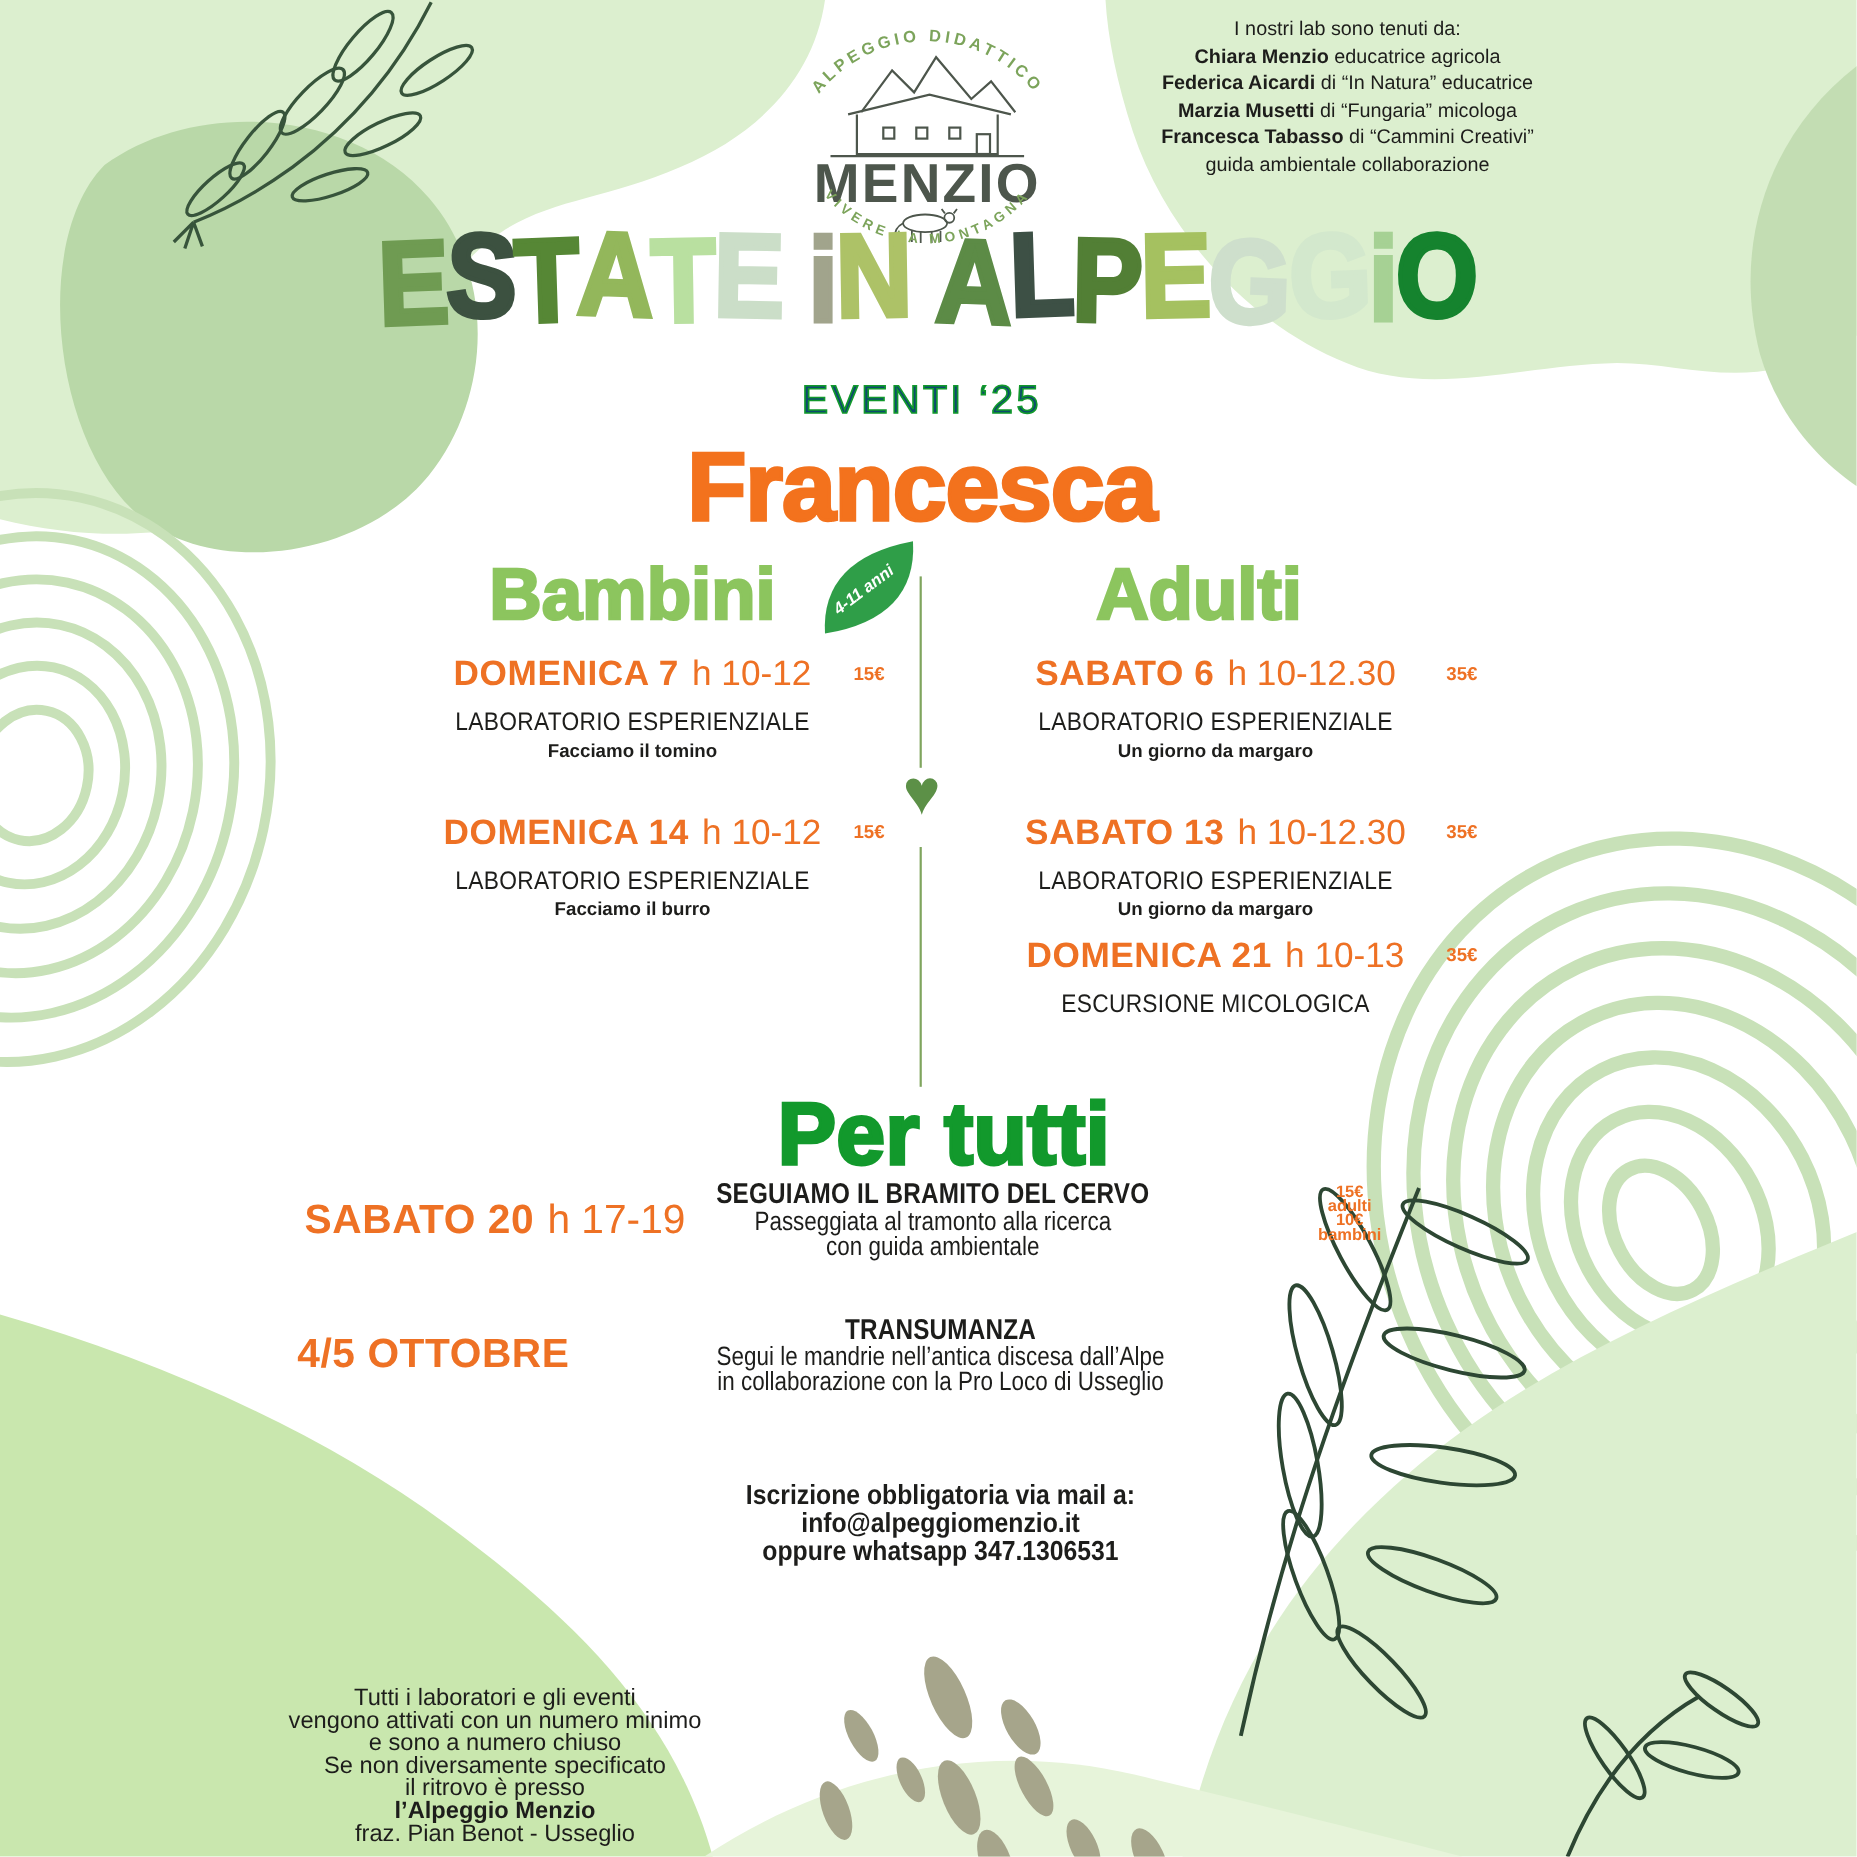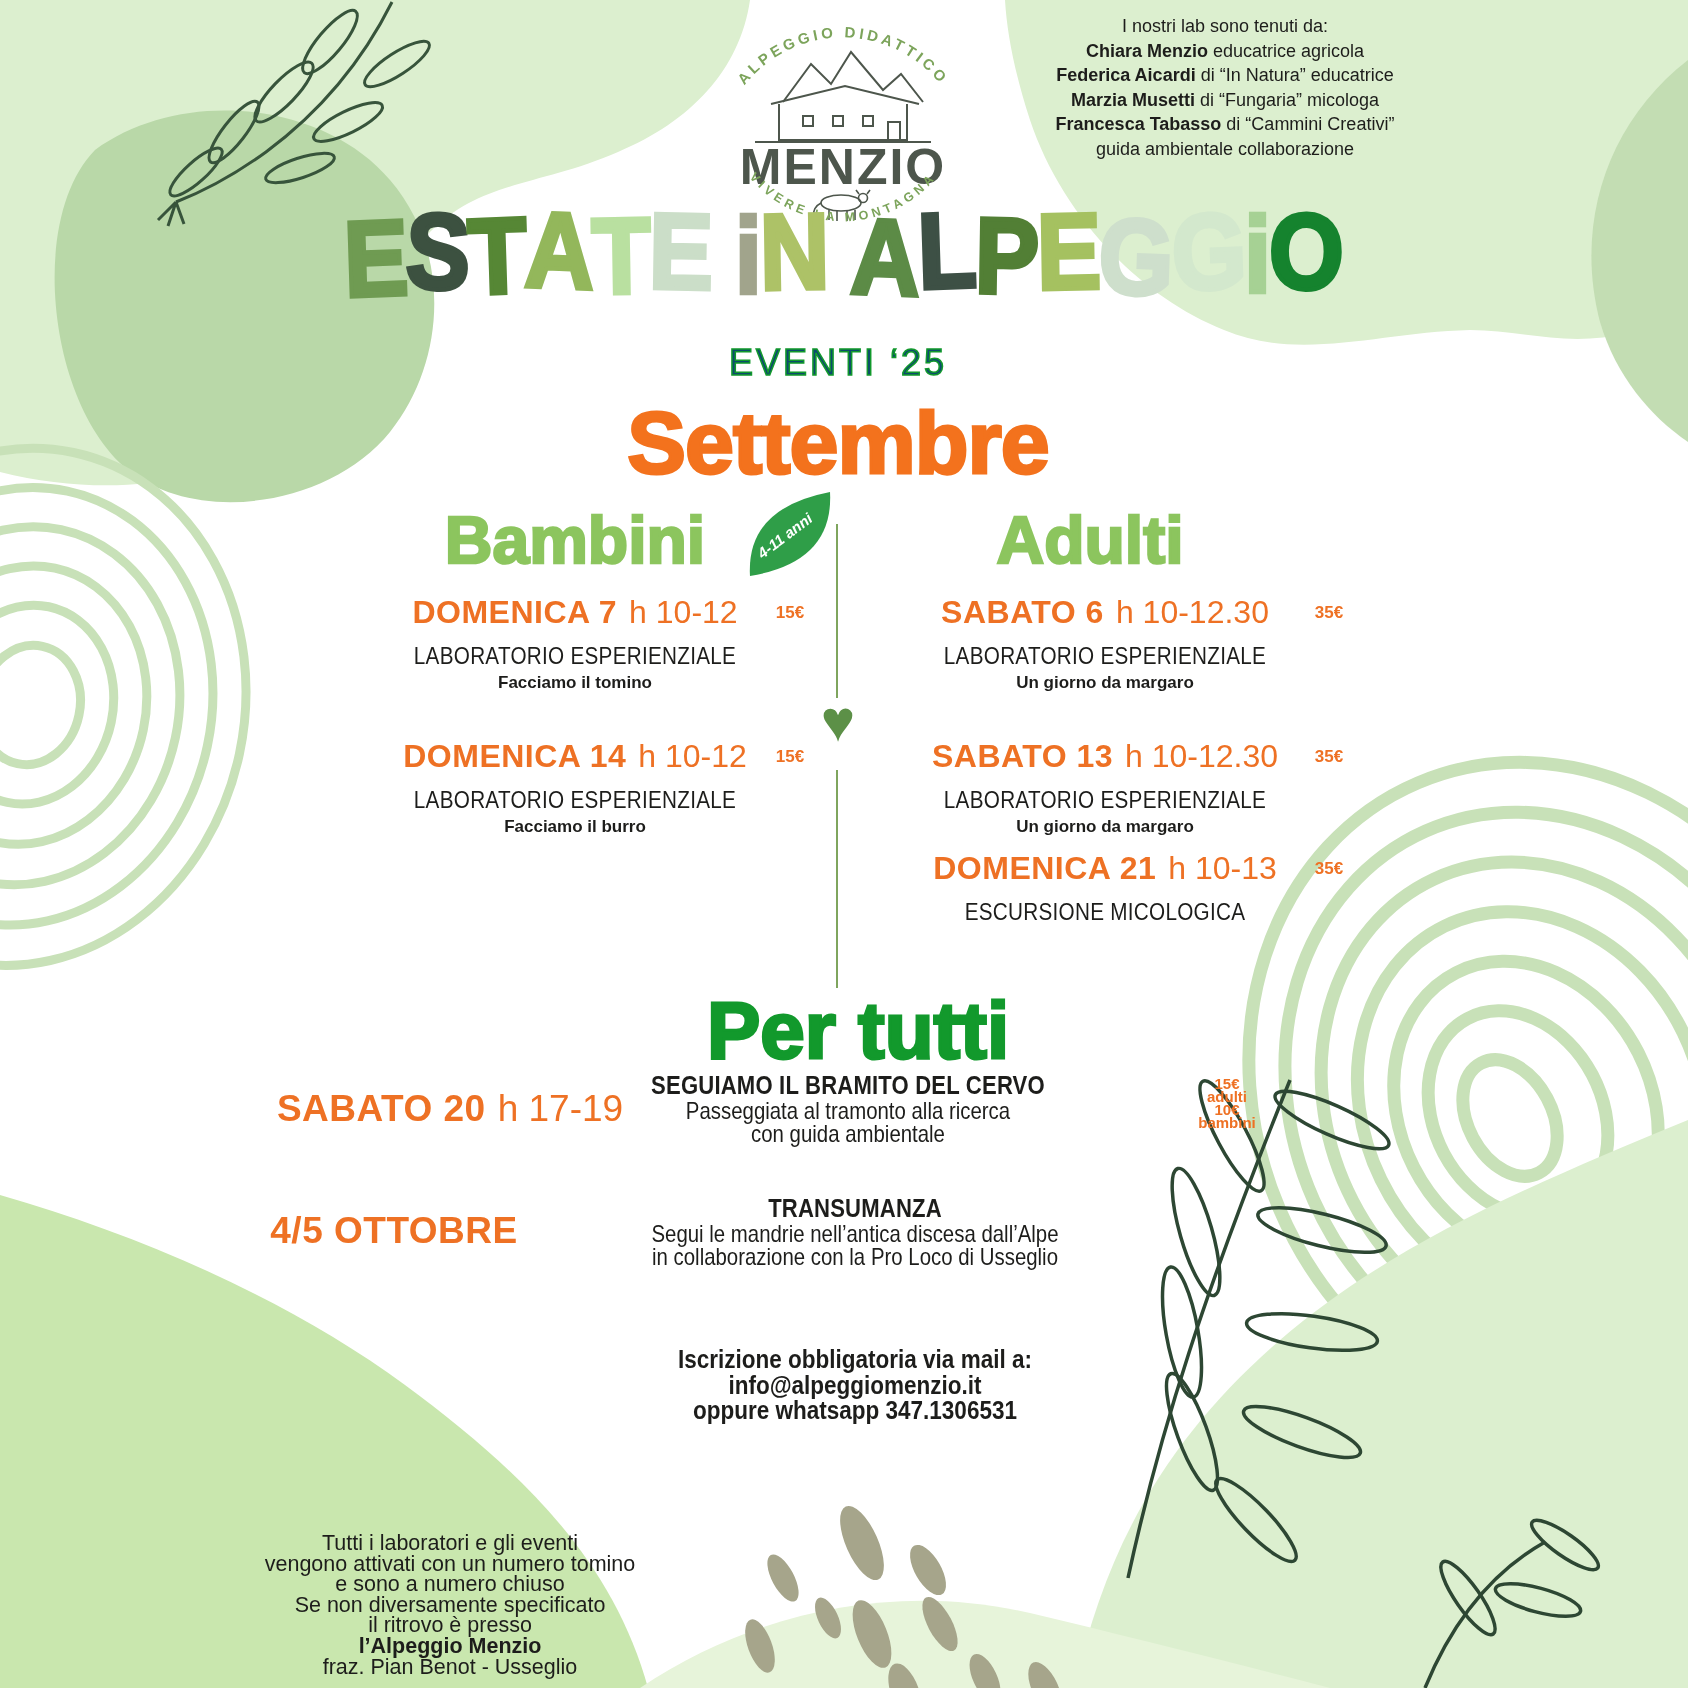--- a/index.html
+++ b/index.html
@@ -188,21 +188,21 @@
         <span class="tl" style="color: rgb(92, 139, 70); transform: scaleY(1.12) rotate(2deg) translateY(3px);">A</span>
         <span class="tl" style="color: rgb(61, 80, 69); transform: scaleY(1.12) rotate(-2deg) translateY(-3px);">L</span>
         <span class="tl" style="color: rgb(82, 127, 53); transform: scaleY(1.12) rotate(1deg) translateY(2px);">P</span>
         <span class="tl" style="color: rgb(165, 193, 96); transform: scaleY(1.12) rotate(-1deg) translateY(-2px);">E</span>
         <span class="tl" style="color: rgb(206, 223, 204); transform: scaleY(1.12) rotate(2deg) translateY(3px);">G</span>
         <span class="tl" style="color: rgb(211, 232, 205); transform: scaleY(1.12) rotate(-2deg) translateY(-2px);">G</span>
         <span class="tl" style="color: rgb(166, 209, 148); transform: scaleY(1.12) rotate(0deg) translateY(1px);">i</span>
         <span class="tl" style="color: rgb(21, 131, 46); transform: scaleY(1.12) rotate(1deg) translateY(-2px);">O</span>
       </div>
     <div class="abs ctr subtitle">EVENTI ‘25</div>
-    <div class="abs ctr month">Settembre</div>
+    <div class="abs ctr month">Francesca</div>
 
     <div class="abs ctr colhead" style="left:335px;width:480px;">Bambini</div>
     <div class="abs ctr colhead" style="left:850px;width:480px;">Adulti</div>
 
     <svg class="abs" style="left:742px;top:486px;" width="100" height="100" viewBox="0 0 100 100">
       <path d="M8,90 Q4,22 88,6 Q92,76 8,90 Z" fill="#2f9e48"></path>
       <text x="0" y="0" transform="translate(46,54) rotate(-37)" text-anchor="middle" font-size="15" font-weight="bold" font-style="italic" fill="#ffffff">4-11 anni</text>
     </svg>
 
     <div class="abs divider" style="top:524px;height:174px;"></div>
@@ -270,21 +270,21 @@
     </div>
 
     <div class="abs contact cond">
       <div>Iscrizione obbligatoria via mail a:</div>
       <div>info@alpeggiomenzio.it</div>
       <div>oppure whatsapp 347.1306531</div>
     </div>
 
     <div class="abs disclaimer">
       <div>Tutti i laboratori e gli eventi</div>
-      <div>vengono attivati con un numero tomino</div>
+      <div>vengono attivati con un numero minimo</div>
       <div>e sono a numero chiuso</div>
       <div>Se non diversamente specificato</div>
       <div>il ritrovo è presso</div>
       <div class="bold">l’Alpeggio Menzio</div>
       <div>fraz. Pian Benot - Usseglio</div>
     </div>
 
   </div>
 </div>
 

